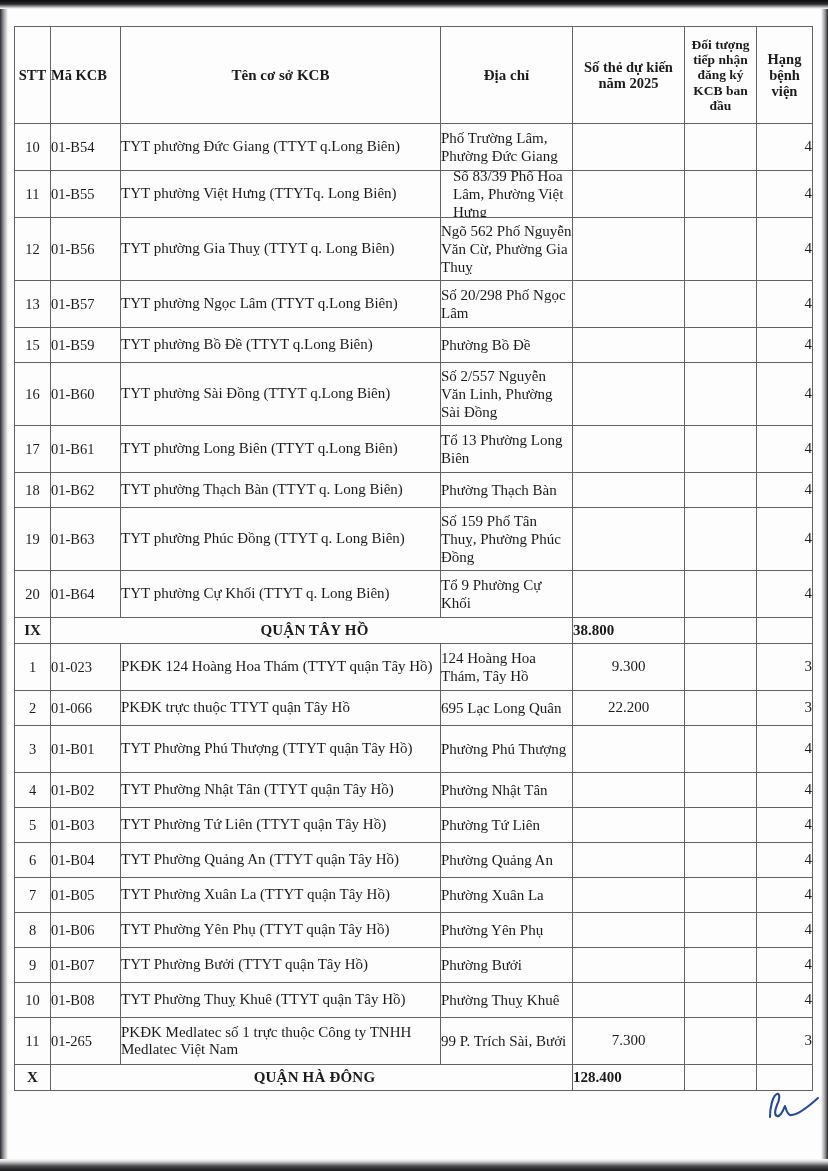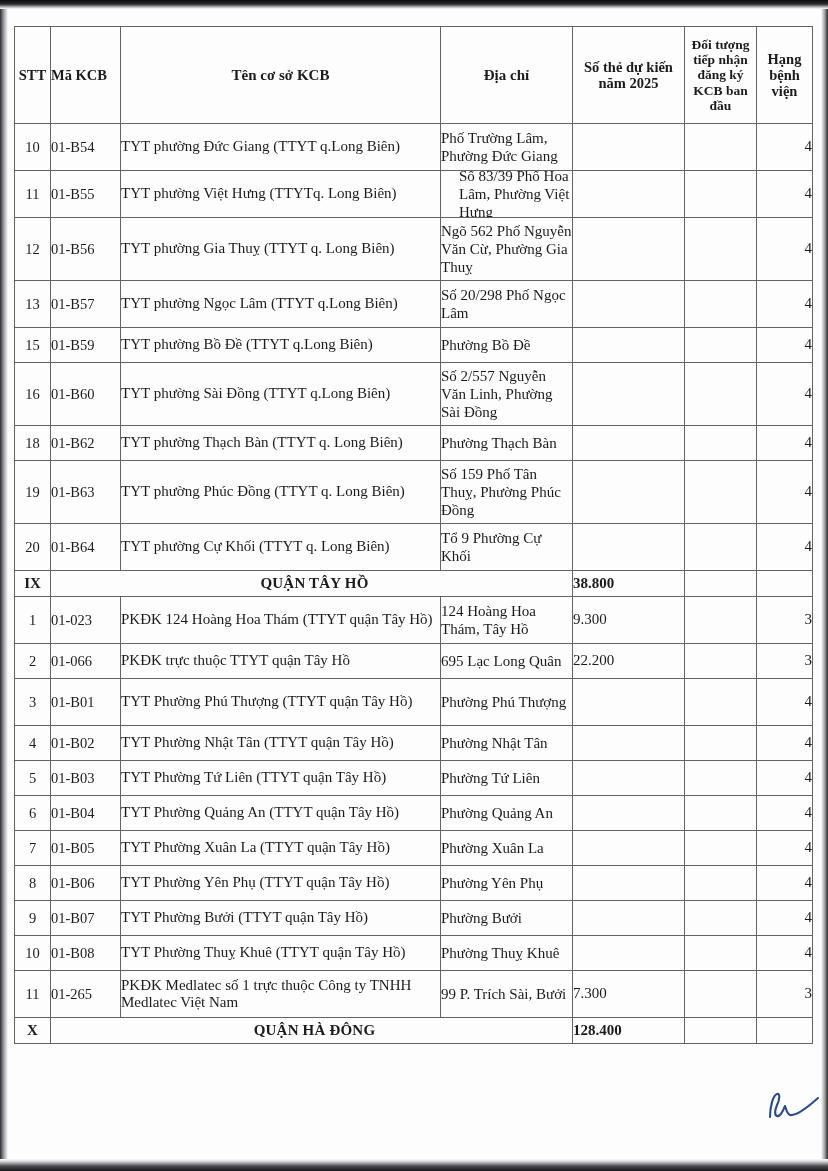--- a/index.html
+++ b/index.html
@@ -113,36 +113,36 @@
   td.ten {
     padding-left: 6px;
     padding-right: 3px;
   }
   td.dc {
     padding-left: 4px;
     padding-right: 2px;
     line-height: 1.2;
   }
   td.sothe {
-    text-align: left;
+    text-align: center;
     padding-right: 8px;
   }
   td.dt { }
   td.hang {
     text-align: right;
     padding-right: 8px;
   }
 
   
   td.dc.clip {
     position: relative;
   }
   td.dc.clip .clipbox {
     position: absolute;
-    left: 18px;
+    left: 12px;
     right: 2px;
     top: 50%;
     transform: translateY(-50%);
     line-height: 1.2;
   }
 
   
   tr.section td {
     font-weight: bold;
     font-size: 15px;
@@ -251,20 +251,29 @@
           </tr>
           <tr class="h-3">
             <td class="stt">16</td>
             <td class="ma">01-B60</td>
             <td class="ten">TYT phường Sài Đồng (TTYT q.Long Biên)</td>
             <td class="dc">Số 2/557 Nguyễn Văn Linh, Phường Sài Đồng</td>
             <td class="sothe"></td>
             <td class="dt"></td>
             <td class="hang">4</td>
           </tr>
+          <tr class="h-2">
+            <td class="stt">17</td>
+            <td class="ma">01-B61</td>
+            <td class="ten">TYT phường Long Biên (TTYT q.Long Biên)</td>
+            <td class="dc">Tổ 13 Phường Long Biên</td>
+            <td class="sothe"></td>
+            <td class="dt"></td>
+            <td class="hang">4</td>
+          </tr>
           <tr class="h-1">
             <td class="stt">18</td>
             <td class="ma">01-B62</td>
             <td class="ten">TYT phường Thạch Bàn (TTYT q. Long Biên)</td>
             <td class="dc">Phường Thạch Bàn</td>
             <td class="sothe"></td>
             <td class="dt"></td>
             <td class="hang">4</td>
           </tr>
           <tr class="h-3">

